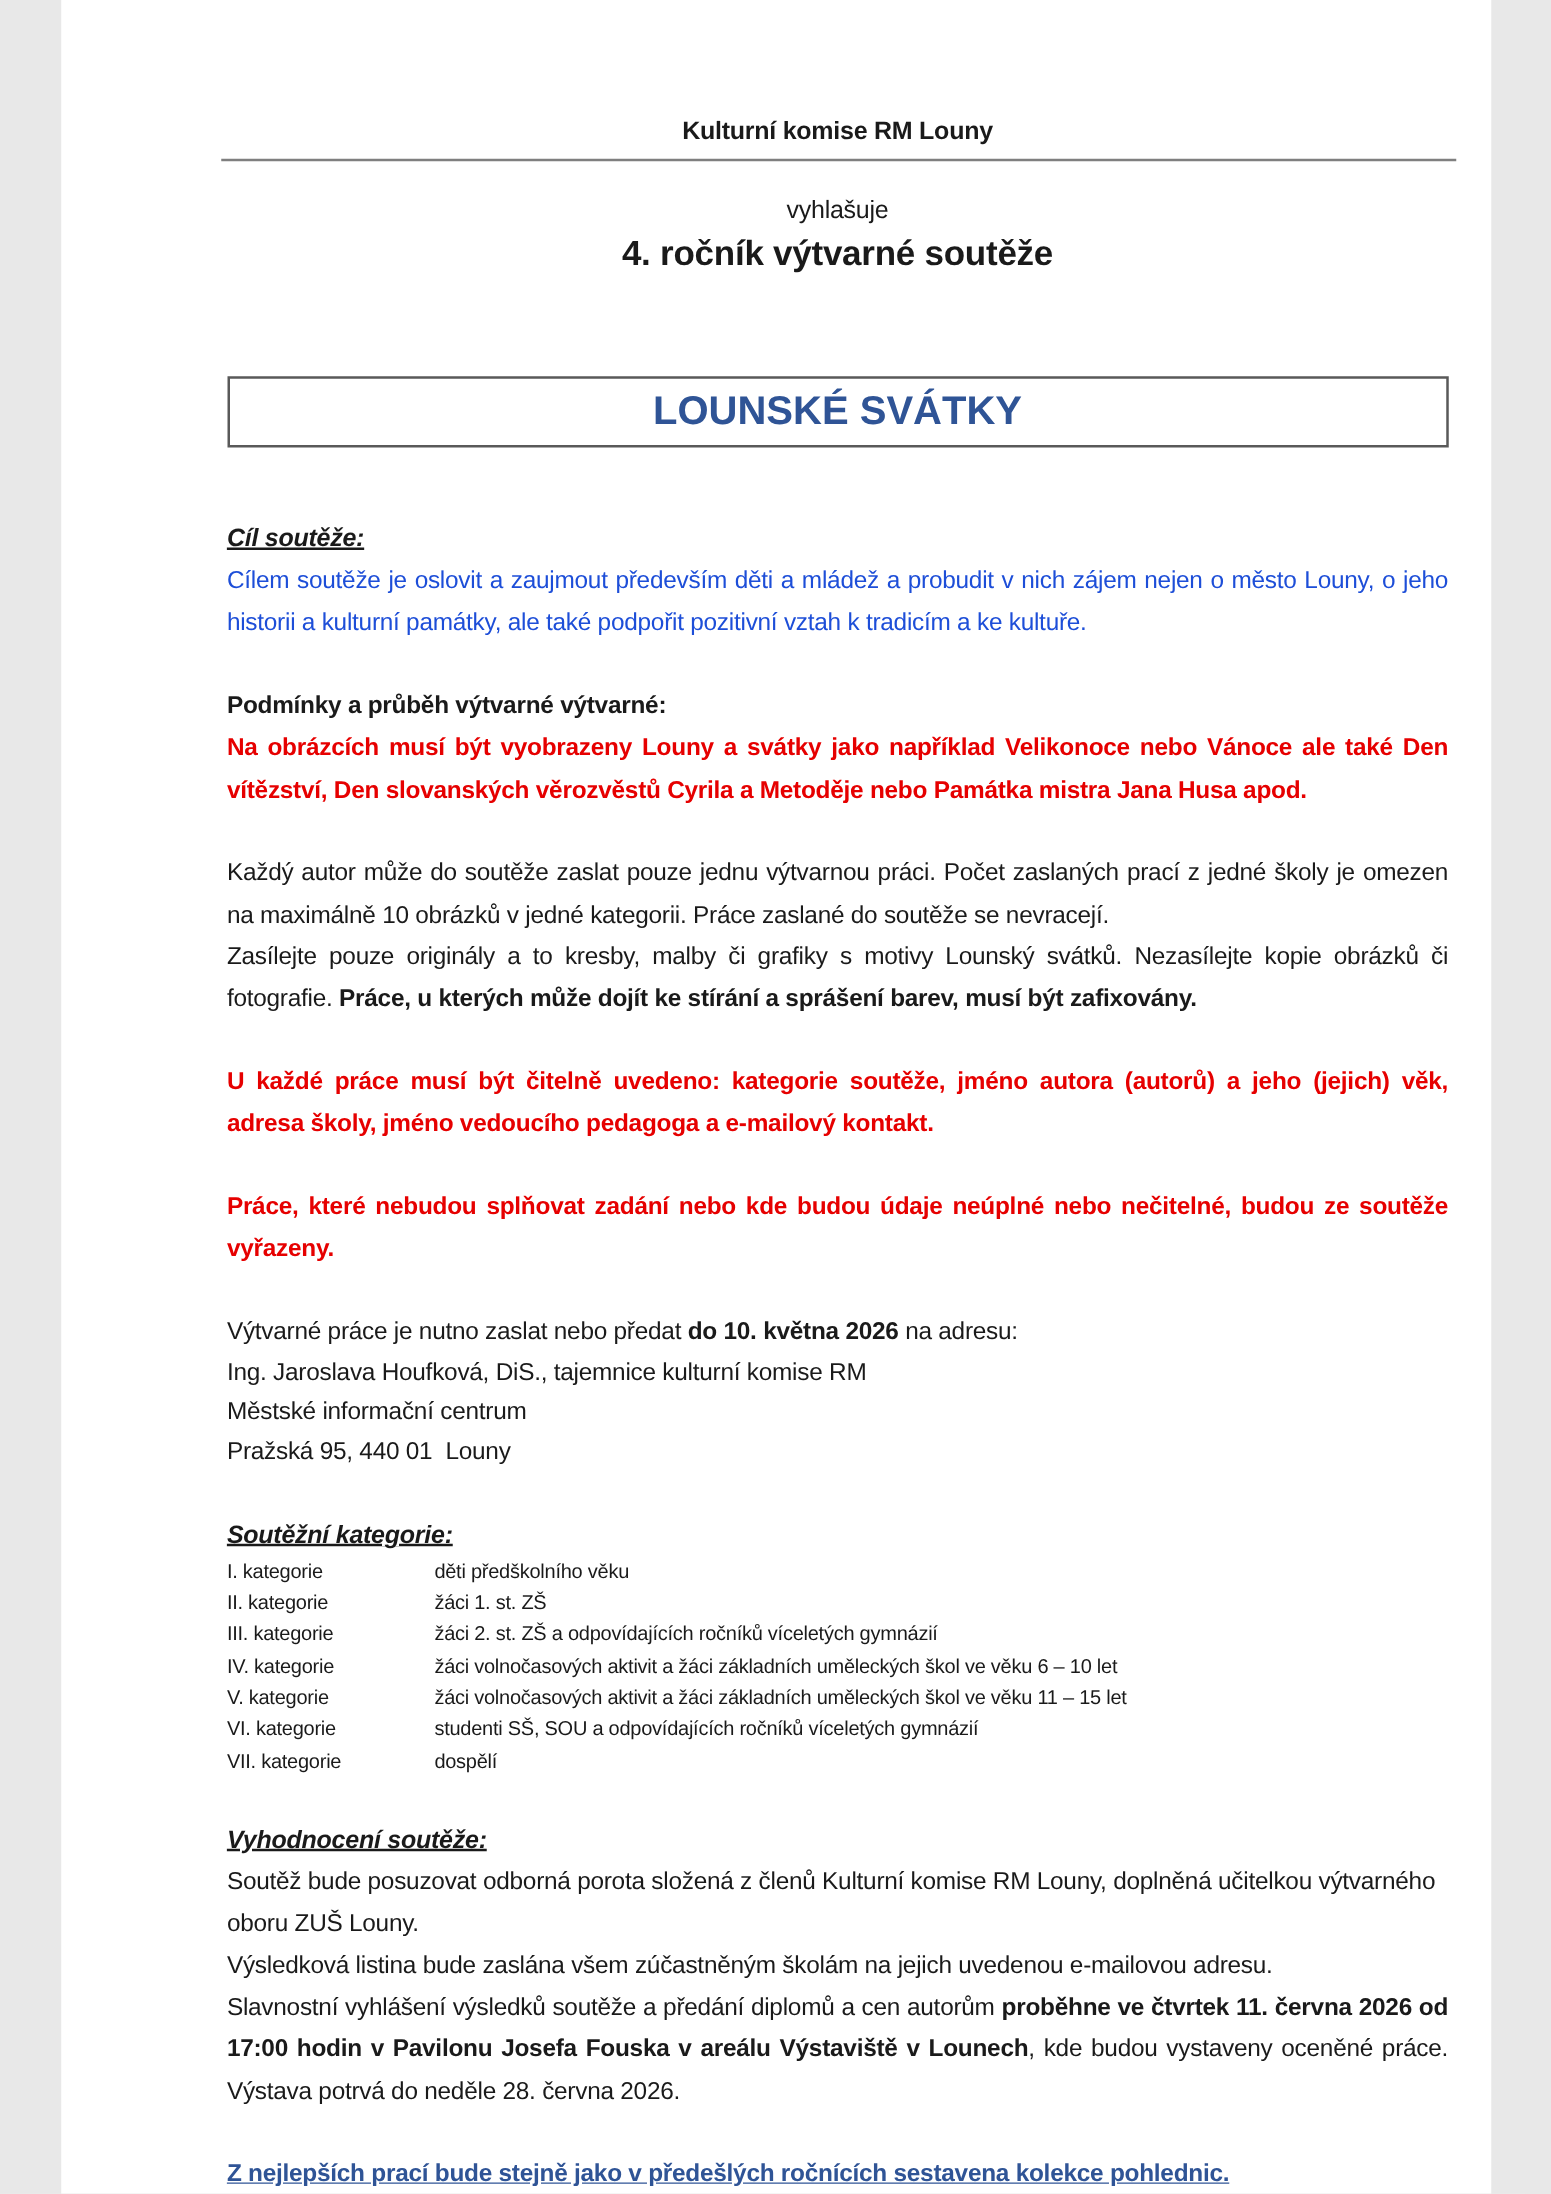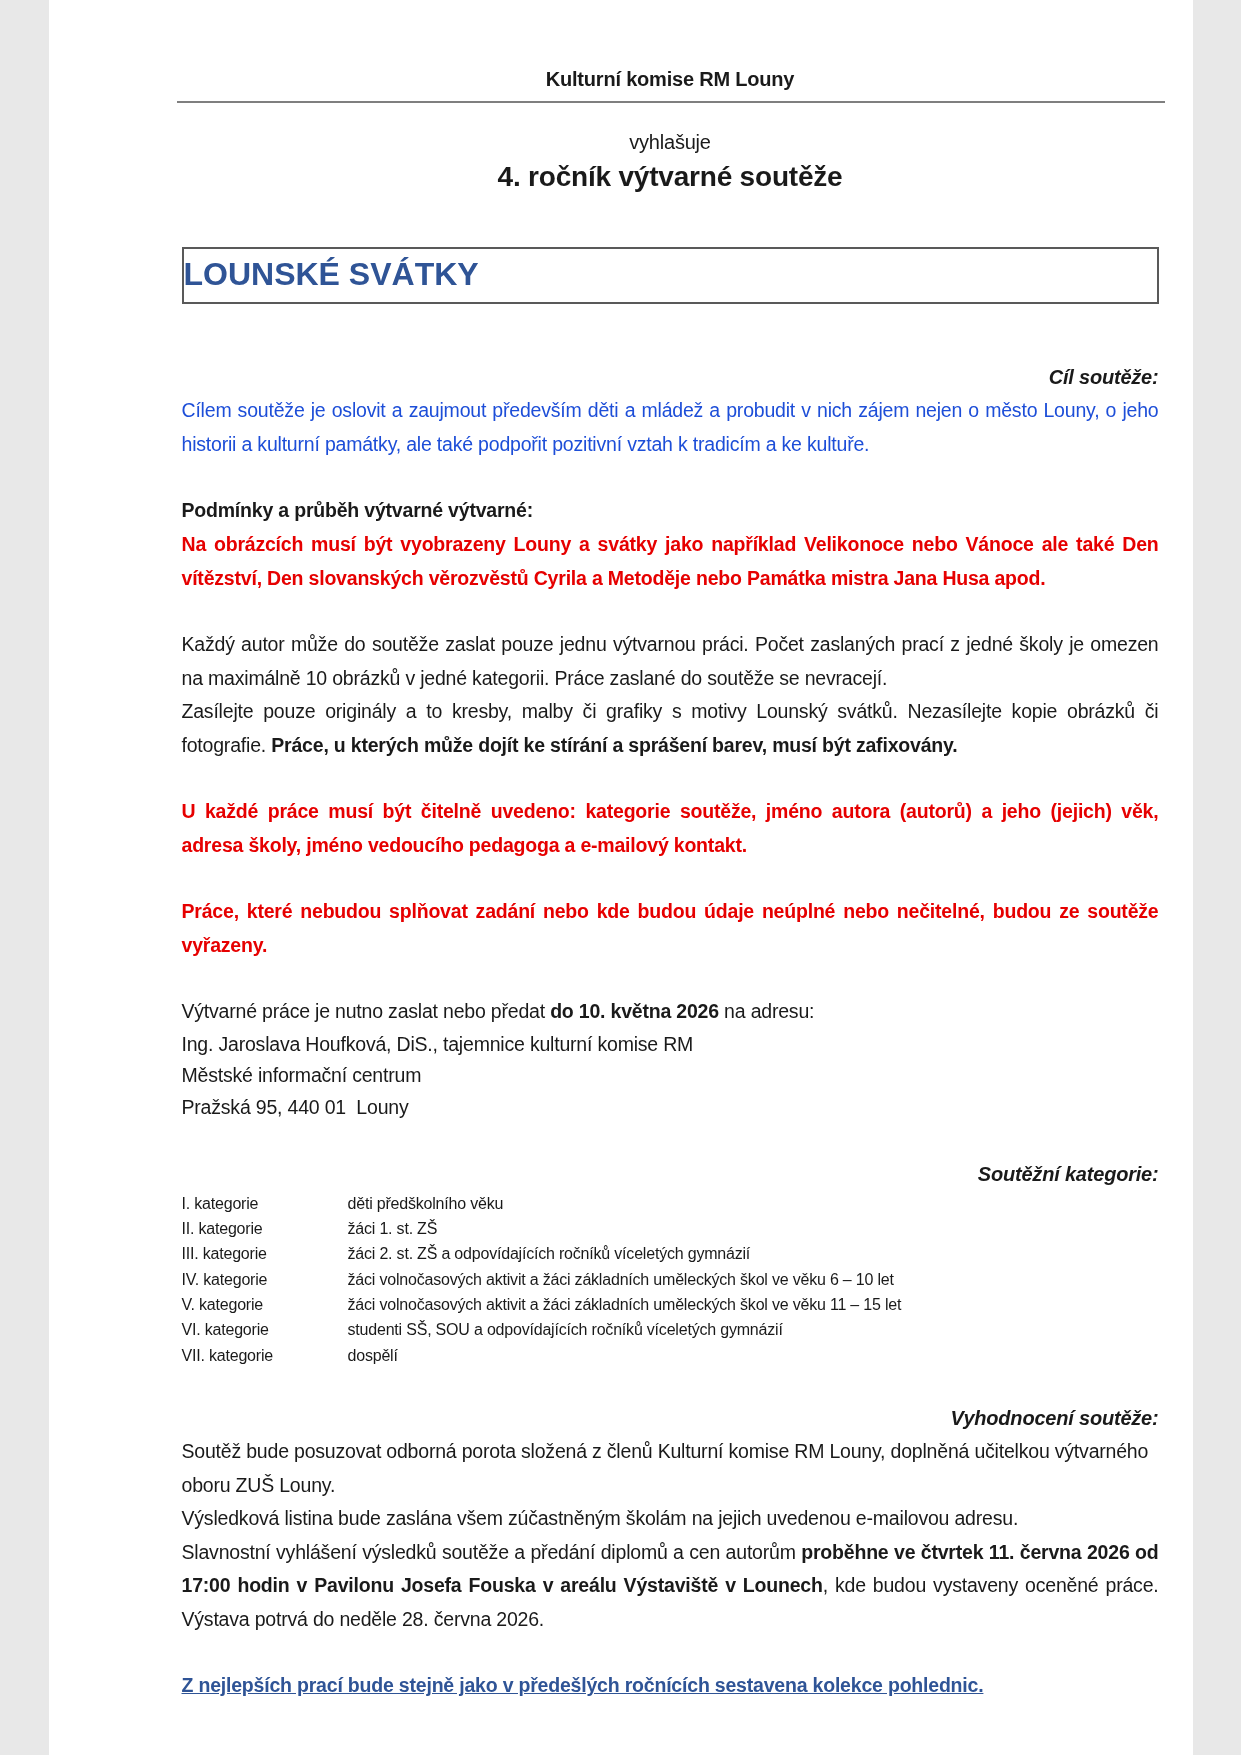--- a/index.html
+++ b/index.html
@@ -6,21 +6,21 @@
   .page {
     position: relative;
     width: 1144px;
     height: 1755px;
     margin: 0 auto;
     background: #ffffff;
     font-family: "Liberation Sans", sans-serif;
     color: #1a1a1a;
     overflow: hidden;
     box-sizing: border-box;
-    padding: 66px 131px 0 133px;
+    padding: 92px 131px 0 133px;
     letter-spacing: -0.2px;
   }
   .content { width: 977px; }
 
   .org-title {
     text-align: center;
     font-weight: bold;
     font-size: 20px;
     line-height: 1.3;
   }
@@ -35,40 +35,41 @@
     font-size: 20px;
     margin-top: 28px;
   }
   .edition {
     text-align: center;
     font-size: 28px;
     font-weight: bold;
     margin-top: 7px;
   }
   .title-box {
-    margin-top: 54px;
+    margin-top: 82px;
     border: 2px solid #595959;
+    text-align: center;
     padding: 7px 0 9px 0;
   }
   .title-box .big-title {
     color: #2F5496;
     font-weight: bold;
     font-size: 32px;
     letter-spacing: 0px;
   }
 
   p, .row { font-size: 19.5px; line-height: 1.72; margin: 0; }
   .gap { height: 33px; }
   .gap-lg { height: 56px; }
 
   .section-heading {
     font-weight: bold;
     font-style: italic;
+    text-decoration: underline;
     font-size: 20px;
-    text-align: right;
   }
   .bold-heading { font-weight: bold; }
 
   .blue { color: #1d4ed8; }
   .red { color: #E60000; }
   .bold { font-weight: bold; text-align: right; }
   .underline { }
   .justify { text-align: justify; }
 
   .address-line { font-weight: normal; white-space: pre-wrap; line-height: 1.62; }

